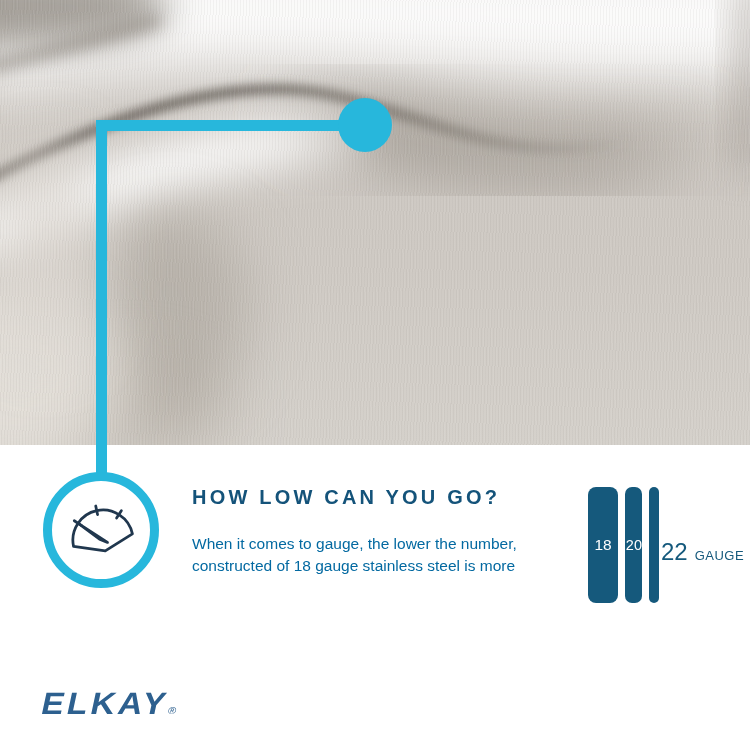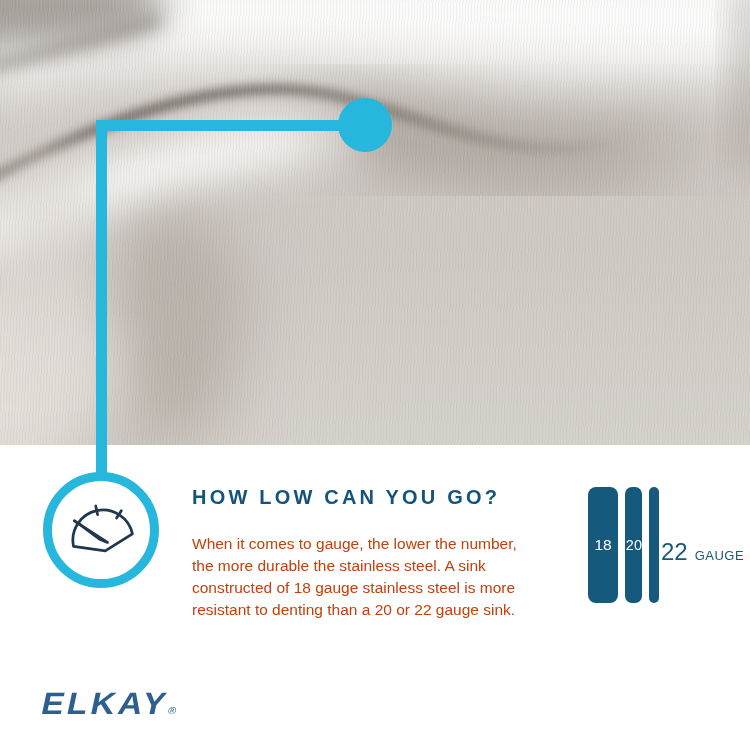--- a/index.html
+++ b/index.html
@@ -16,21 +16,21 @@
 
   
   .callout-dot{position:absolute;left:338px;top:98px;width:54px;height:54px;border-radius:50%;background:#27b7dc;}
   .callout-hline{position:absolute;left:96px;top:120px;width:252px;height:11px;background:#27b7dc;}
   .callout-vline{position:absolute;left:96px;top:120px;width:11px;height:357px;background:#27b7dc;}
   .gauge-circle{position:absolute;left:43px;top:472px;width:98px;height:98px;border:9px solid #27b7dc;border-radius:50%;background:#ffffff;display:flex;align-items:center;justify-content:center;}
   .gauge-circle svg{transform:rotate(-6deg);}
 
   
   .headline{position:absolute;left:192px;top:486px;font-size:20px;font-weight:bold;letter-spacing:3.2px;color:#14537a;white-space:nowrap;}
-  .bodycopy{position:absolute;left:192px;top:533px;width:370px;font-size:15.5px;line-height:22px;color:#c2410c;}
+  .bodycopy{position:absolute;left:192px;top:533px;width:370px;font-size:15.5px;line-height:22px;color:#0369a1;}
   .bodycopy div{white-space:nowrap;}
 
   
   .bar{position:absolute;top:487px;height:116px;background:#15597c;display:flex;align-items:center;justify-content:center;color:#ffffff;}
   .bar-18{left:588px;width:30px;border-radius:8px;font-size:15.5px;}
   .bar-20{left:625px;width:17px;border-radius:7px;font-size:14.5px;justify-content:flex-end;}
   .bar-22{left:649px;width:10px;border-radius:5px;}
   .gauge-label{position:absolute;left:661px;top:538px;display:flex;align-items:baseline;color:#15597c;}
   .gauge-label .num{font-size:24px;}
   .gauge-label .unit{font-size:13px;letter-spacing:0.5px;margin-left:7px;}
@@ -111,23 +111,21 @@
         <line x1="17.6" y1="21.6" x2="25.4" y2="29.4"></line>
         <line x1="78.4" y1="21.6" x2="70.6" y2="29.4"></line>
         <path d="M 23,27 L 44,51 L 53,57 Z" fill="#ffffff"></path>
       </g>
     </svg>
   </div>
 
   <div class="headline">HOW LOW CAN YOU GO?</div>
   <div class="bodycopy">
     <div>When it comes to gauge, the lower the number,</div>
-    <div>the more durable the stainless steel. A sink</div>
     <div>constructed of 18 gauge stainless steel is more</div>
-    <div>resistant to denting than a 20 or 22 gauge sink.</div>
   </div>
 
   <div class="bar bar-18">
     <span>18</span>
   </div>
   <div class="bar bar-20">
     <span>20</span>
   </div>
   <div class="bar bar-22"></div>
   <div class="gauge-label">

